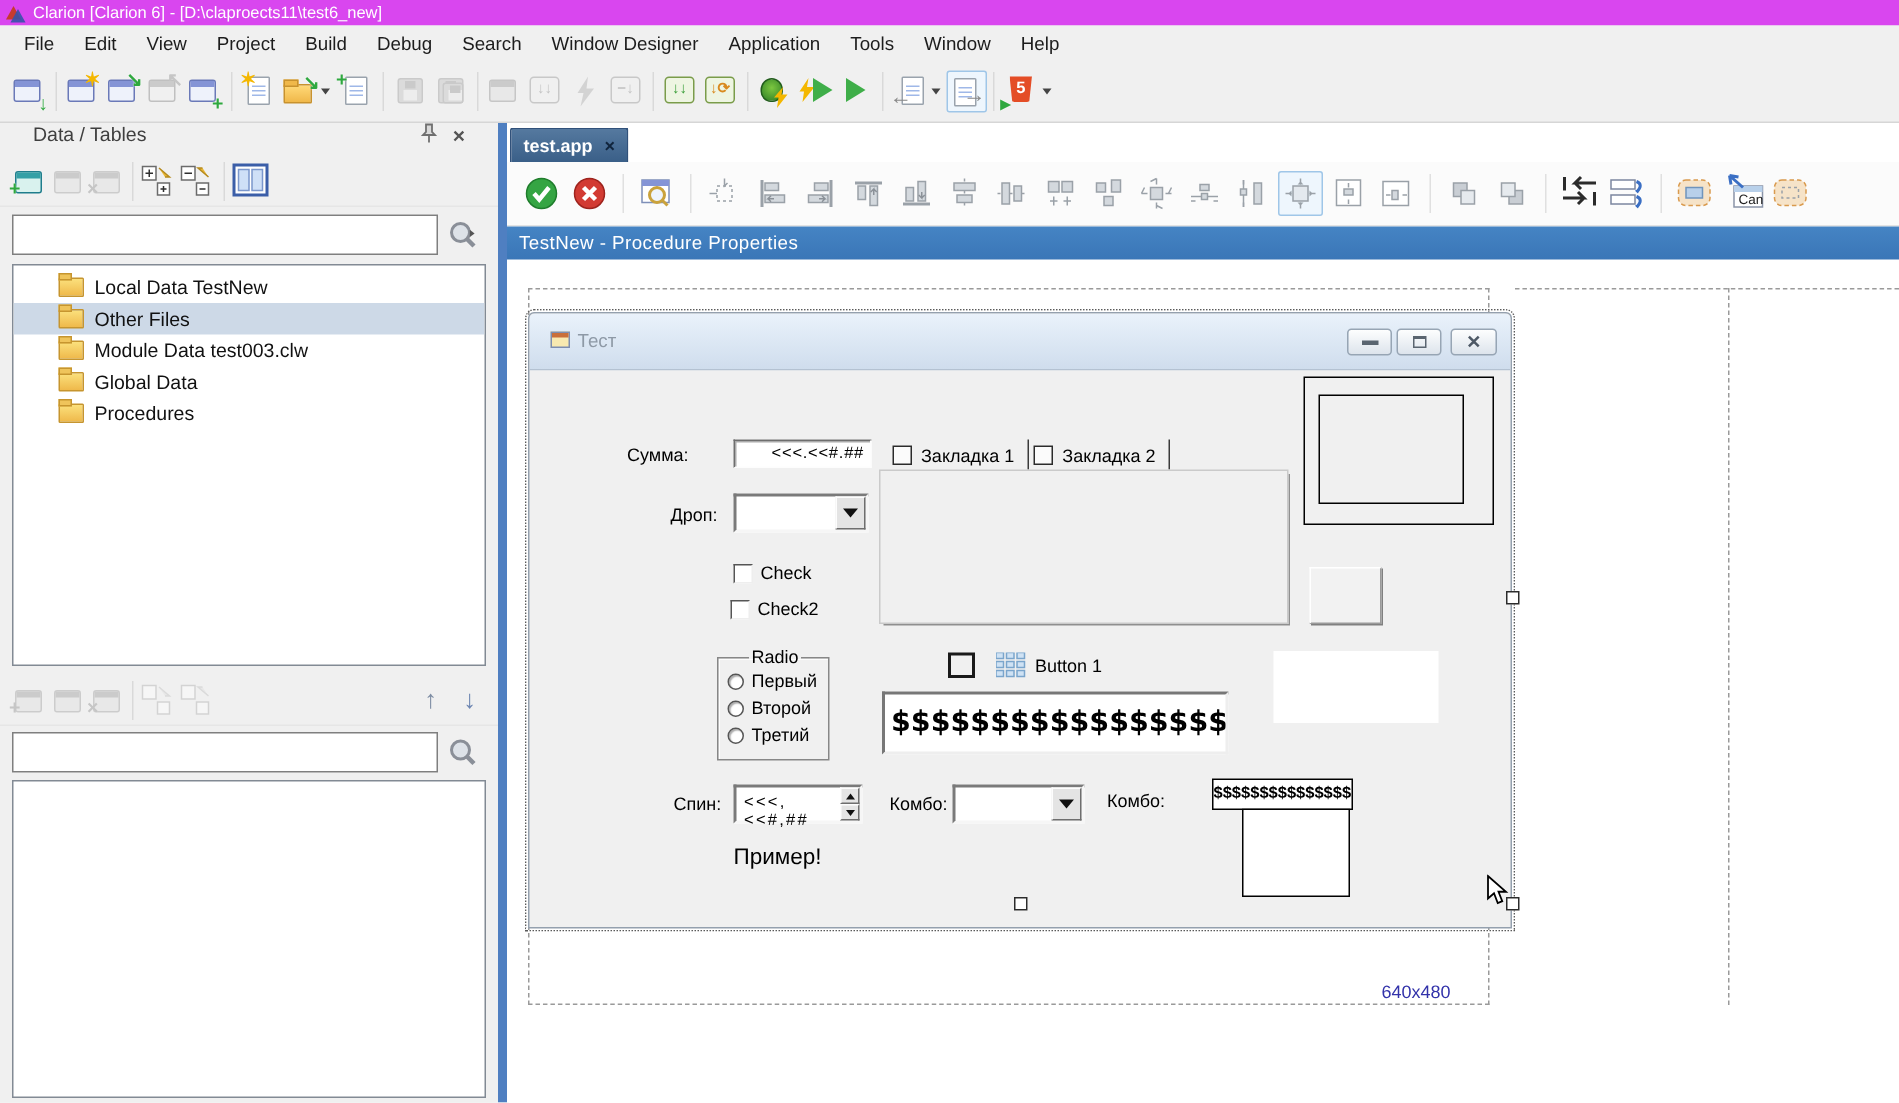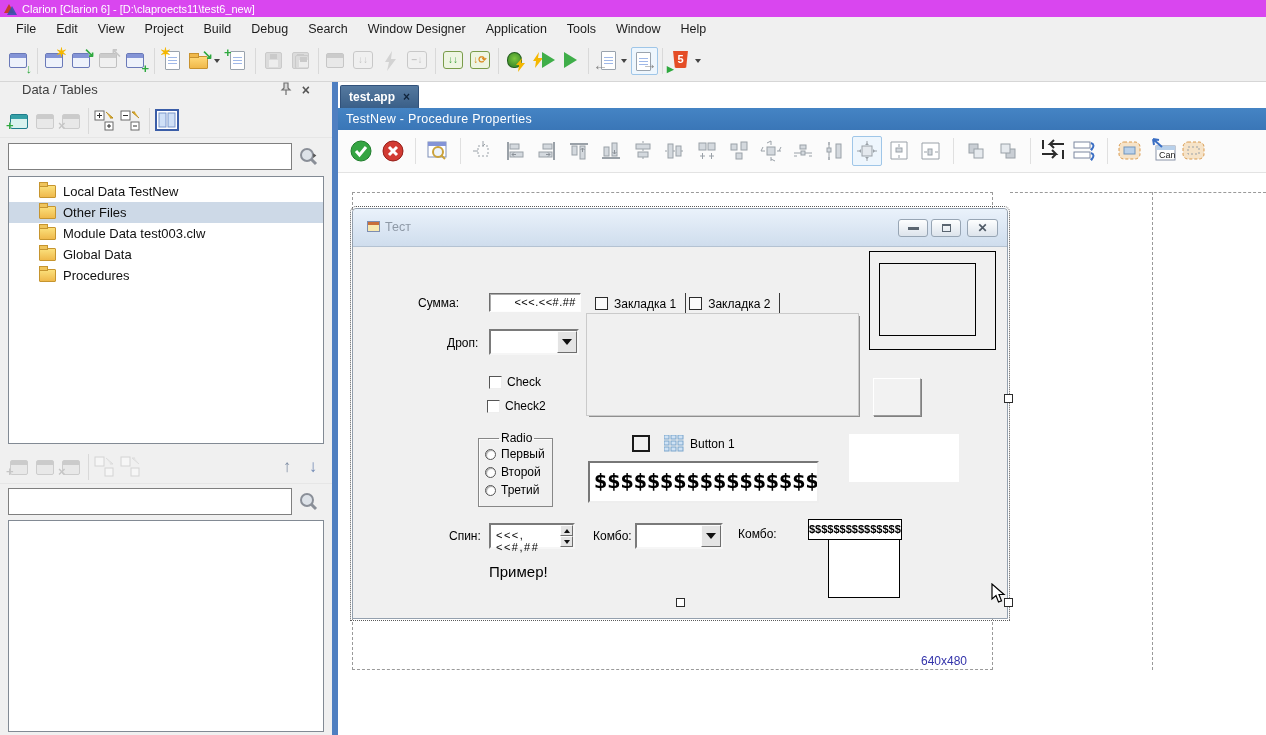--- a/index.html
+++ b/index.html
@@ -343,24 +343,20 @@
   </div>
   <div id="lsplit"></div>
 
   <div id="main">
     <div id="tabstrip">
       <span class="dtab">
         <span>test.app</span>
         <span class="x">×</span>
       </span>
     </div>
-    <div id="prochead">
-      <span>TestNew - Procedure Properties</span>
-    </div>
-
     <div id="dtoolbar">
       <span class="dico">
           <svg width="24" height="24">
             <circle cx="12" cy="12" r="10" fill="#35a543" stroke="#1f7d2c"></circle>
             <path d="M7 12 l3.5 4 L17 8" stroke="#fff" stroke-width="3" fill="none"></path>
           </svg>
         </span>
       <span class="dico">
           <svg width="24" height="24">
             <circle cx="12" cy="12" r="10" fill="#d row"></circle>
@@ -533,20 +529,24 @@
             <path d="M14 9 L5 1 M5 1 l6 1 M5 1 l1 6" stroke="#3b6fc4" stroke-width="2" fill="none"></path>
             <text x="11" y="20" font-size="9" fill="#222" font-family="Liberation Sans">Can</text>
           </svg>
         </span>
       <span class="dico">
           <svg width="26" height="24">
             <rect x="2" y="3" width="21" height="17" rx="5" fill="#f6e3c8" stroke="#d99a4e" stroke-dasharray="3 2"></rect>
             <rect x="7" y="8" width="11" height="7" fill="none" stroke="#9aa1a8" stroke-dasharray="2 2"></rect>
           </svg>
         </span>
+    </div>
+
+    <div id="prochead">
+      <span>TestNew - Procedure Properties</span>
     </div>
 
     <div id="canvas">
 
       <div class="dashed" style="left:14px;top:17px;width:641px;height:478px"></div>
       <div class="dashed" style="left:814px;top:17px;width:0;height:478px;border-right:none;border-top:none;border-bottom:none"></div>
       <div class="dashed" style="left:672px;top:17px;width:256px;height:0;border-bottom:none;border-left:none;border-right:none"></div>
       <div class="pagesize" style="left:561px;top:479px;width:90px">640x480</div>
 
       <div id="dwin">

